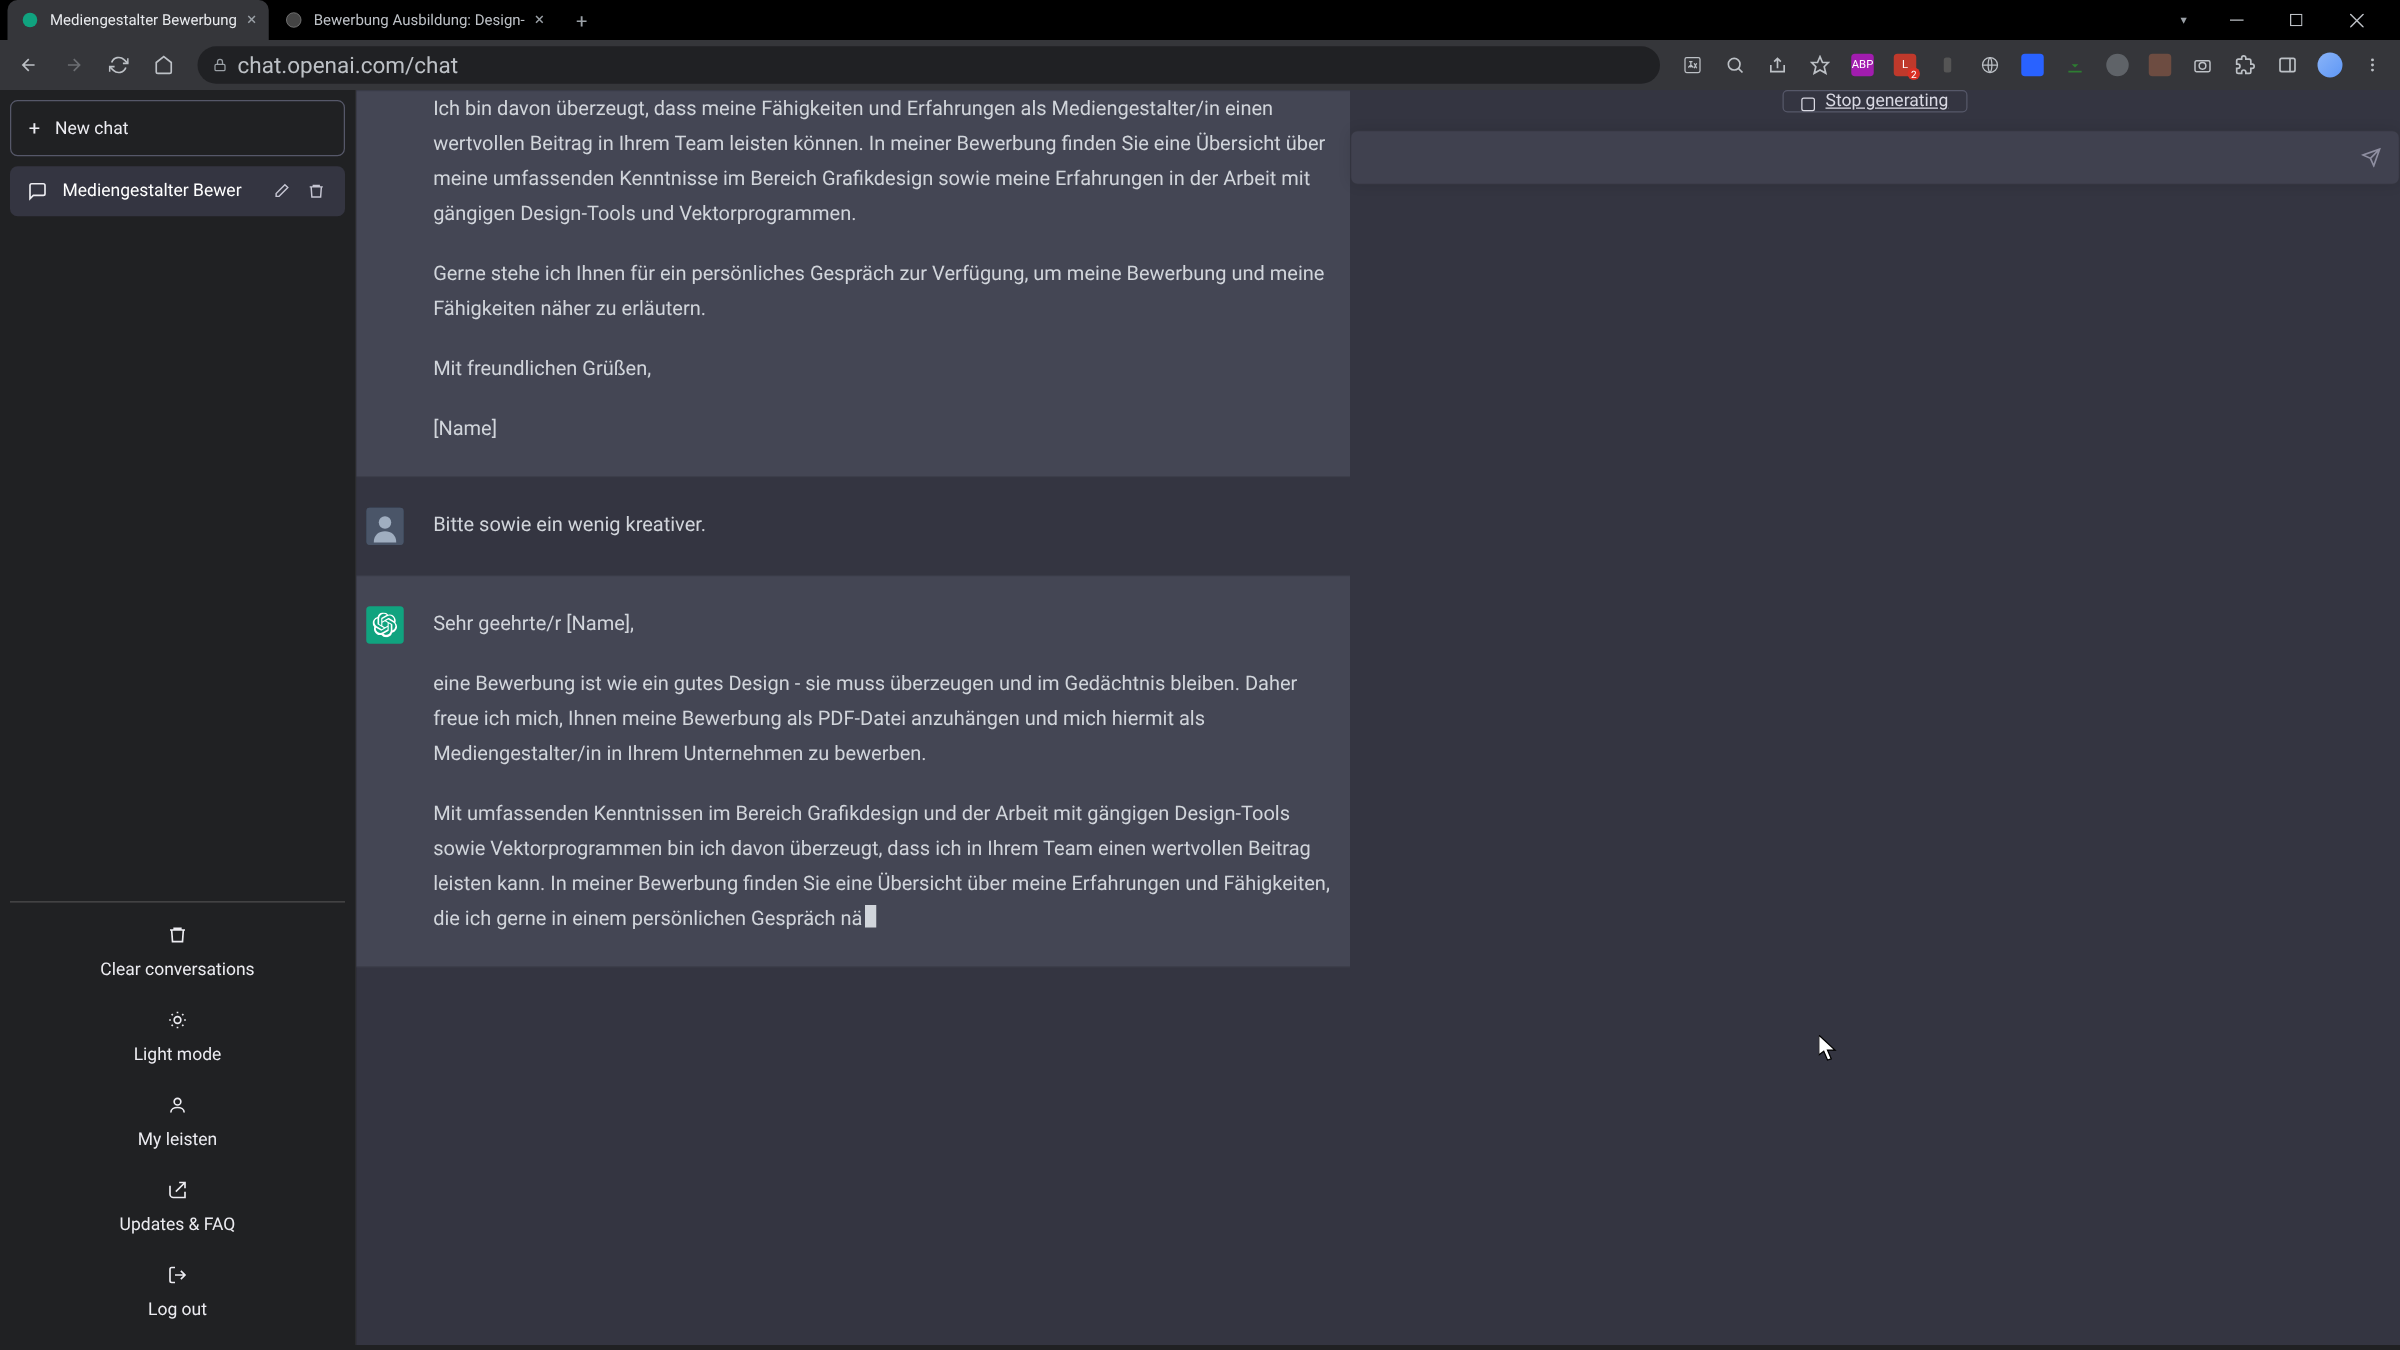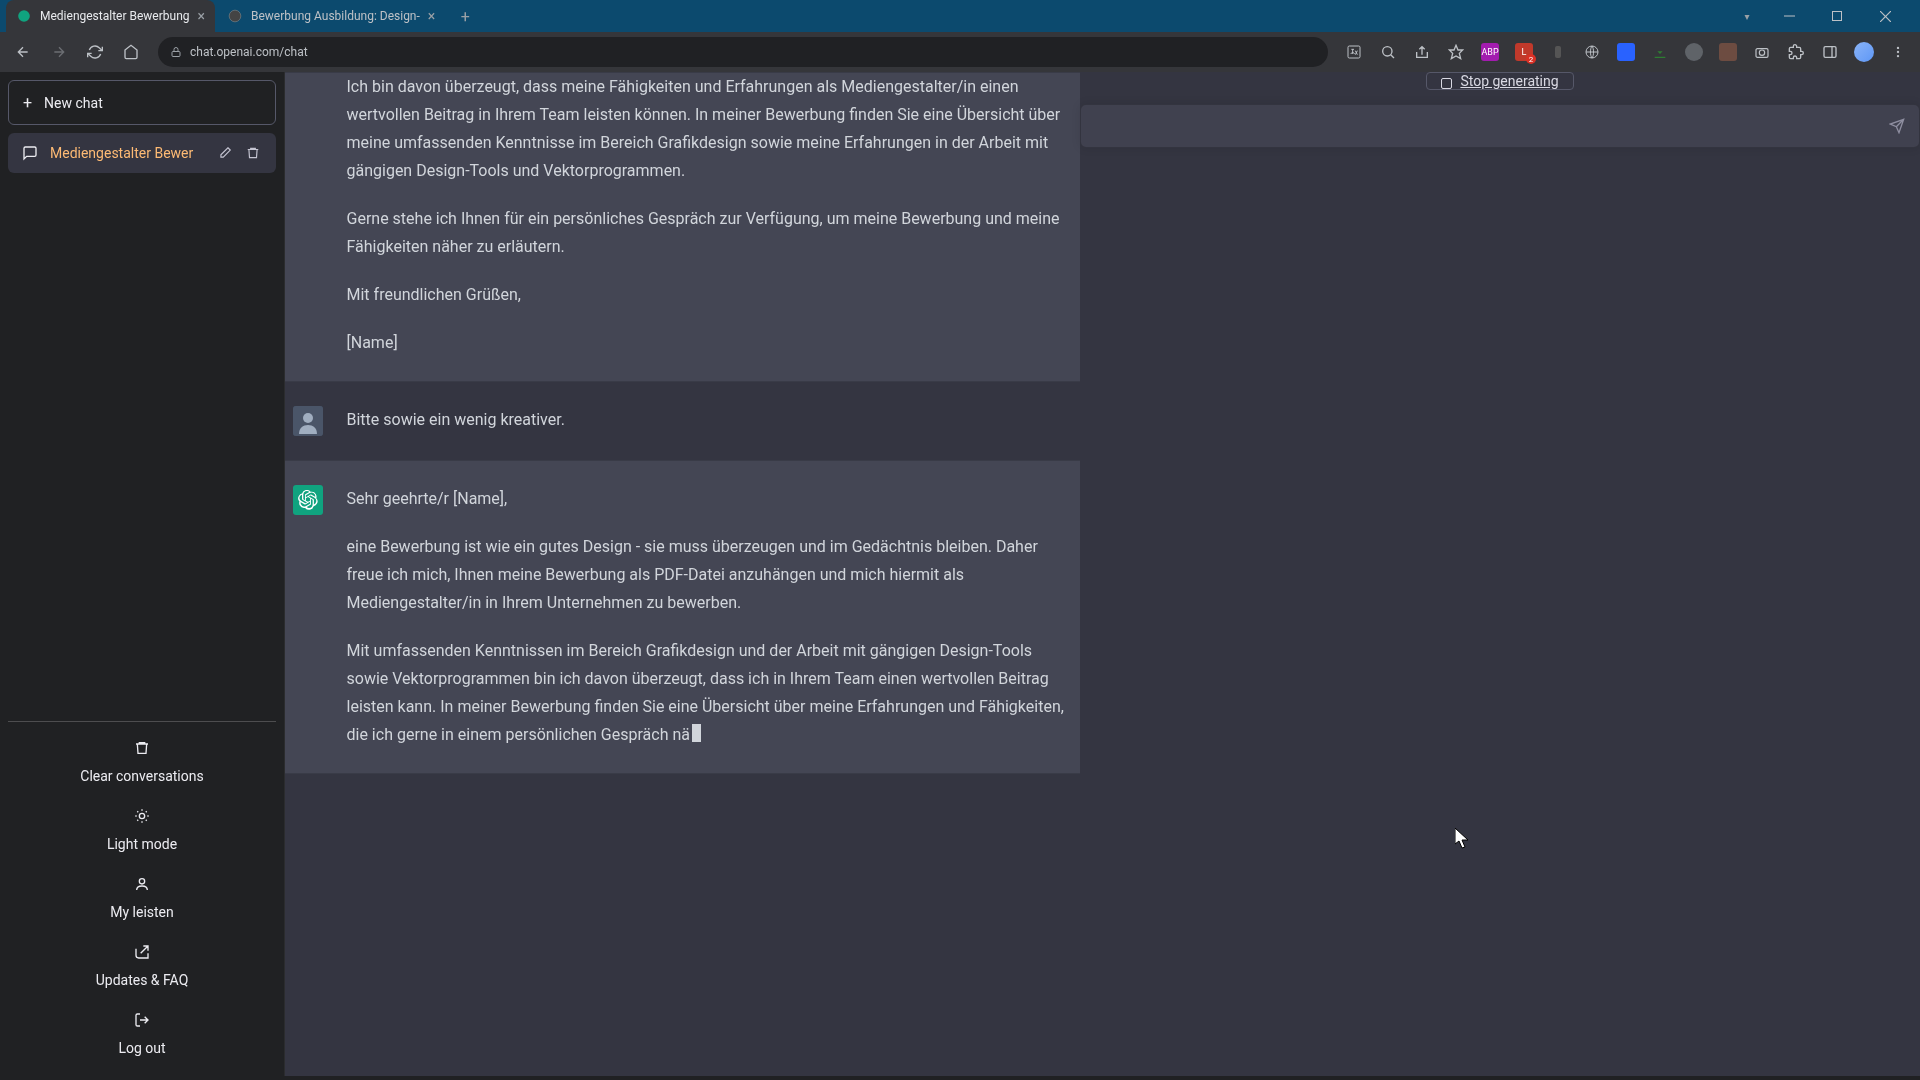--- a/index.html
+++ b/index.html
@@ -13,21 +13,21 @@
 }
 
 
 .browser-top {
   background: #202124;
 }
 .tab-strip {
   display: flex;
   align-items: center;
   height: 20px;
-  background: #0c4a6e;
+  background: #000000;
   padding: 16px 6px;
 }
 .tab {
   display: flex;
   align-items: center;
   height: 32px;
   padding: 0 10px;
   border-radius: 8px 8px 0 0;
   font-size: 12px;
   color: #bdc1c6;
@@ -111,21 +111,21 @@
   color: #bdc1c6;
 }
 .omnibox {
   flex: 1;
   height: 30px;
   background: #202124;
   border-radius: 15px;
   display: flex;
   align-items: center;
   padding: 0 12px;
-  font-size: 12px;
+  font-size: 18px;
   color: #bdc1c6;
   margin: 0 6px;
 }
 .lock-ic {
   margin-right: 8px;
   font-size: 12px;
   color: #9aa0a6;
 }
 .ext-icons {
   display: flex;
@@ -199,21 +199,21 @@
 .new-chat-btn .plus {
   font-size: 16px;
 }
 .conv-item {
   padding: 12px 14px;
   border-radius: 6px;
   display: flex;
   align-items: center;
   gap: 12px;
   font-size: 14px;
-  color: #fdba74;
+  color: #ffffff;
   cursor: pointer;
 }
 .conv-item.active {
   background: #343541;
 }
 .conv-item .title {
   flex: 1;
   white-space: nowrap;
   overflow: hidden;
   text-overflow: ellipsis;

